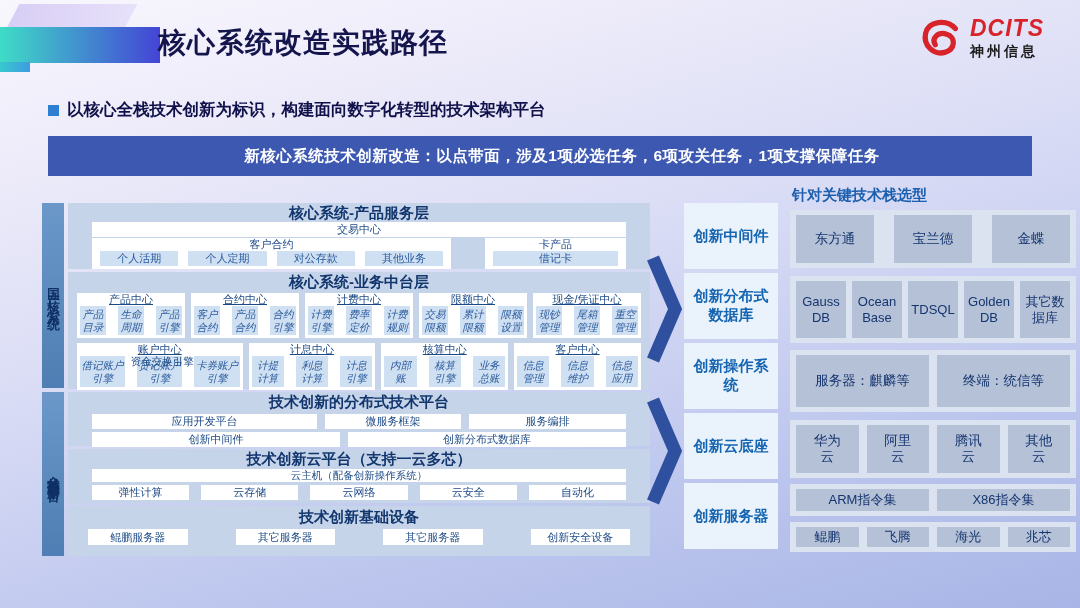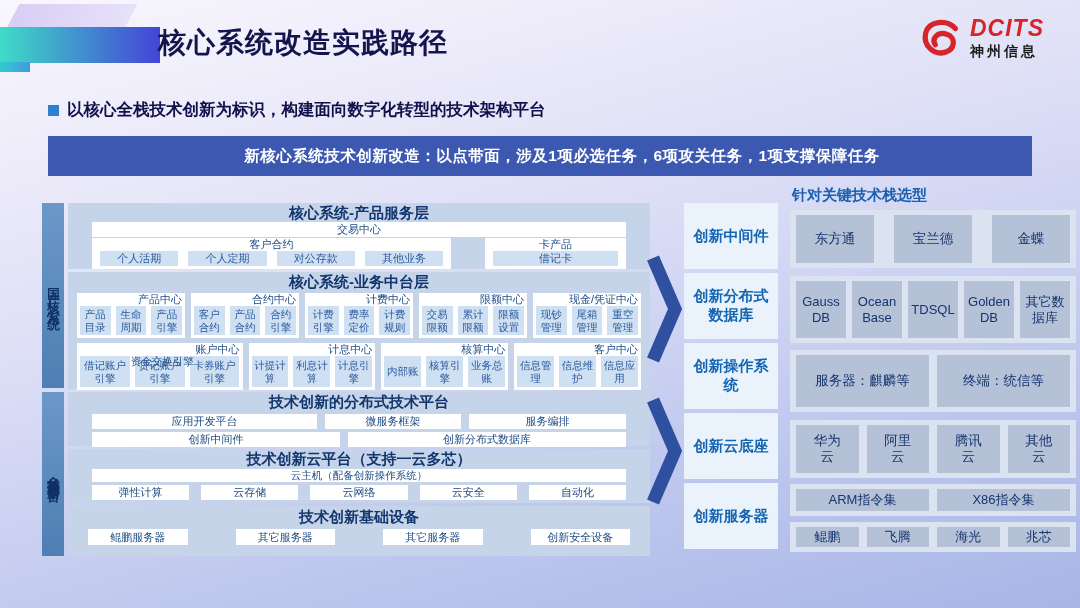--- a/index.html
+++ b/index.html
@@ -49,22 +49,22 @@
   .pg-deposit { flex:2.55; } .pg-card { flex:1; }
   .pg-title { text-align:center; font-size:11px; color:#1c4a86; line-height:13px; }
   .pg-items { display:flex; gap:10px; padding:0 8px; }
   .chip { flex:1; background:#cfe0f2; color:#2a5a9d; font-size:11px; height:15px;
     display:flex; align-items:center; justify-content:center; }
   .middle-panel { top:72px; height:117px; padding:1px 9px; }
   .mrow { display:flex; gap:6px; margin-top:2px; }
   .mrow2 { margin-top:5px; }
   .mgroup { flex:1; background:#fff; padding:0 3px 3px; position:relative; }
   .mgroup-acc { flex:1.32; }
-  .mg-title { text-align:right; font-size:11px; color:#1c4a86; line-height:13px; white-space:nowrap; }
-  .mg-items { display:flex; gap:5px; }
+  .mg-title { text-align:center; font-size:11px; color:#1c4a86; line-height:13px; white-space:nowrap;text-decoration:underline; }
+  .mg-items { display:flex; gap:12px;font-style:italic; }
   .chip2 { flex:1; background:#cfe0f2; color:#2a5a9d; font-size:10.5px; line-height:1.15; min-height:29px;
     display:flex; align-items:center; justify-content:center; text-align:center; word-break:break-all; padding:1px; }
   .mrow2 .chip2 { min-height:31px; }
   .overlay-label { position:absolute; left:50%; top:12px; transform:translateX(-46%); font-size:10.5px;
     color:#1c4a86; white-space:nowrap; z-index:2; }
   .dist-panel { top:192px; height:54px; padding:1px 24px; }
   .wrow { display:flex; gap:8px; margin-top:3px; }
   .white-box { background:#fff; color:#1c4a86; font-size:11px; height:15px; flex:1;
     display:flex; align-items:center; justify-content:center; }
   .wb-app { flex:1.65; } .wb-micro { flex:1; } .wb-orch { flex:1.15; }

